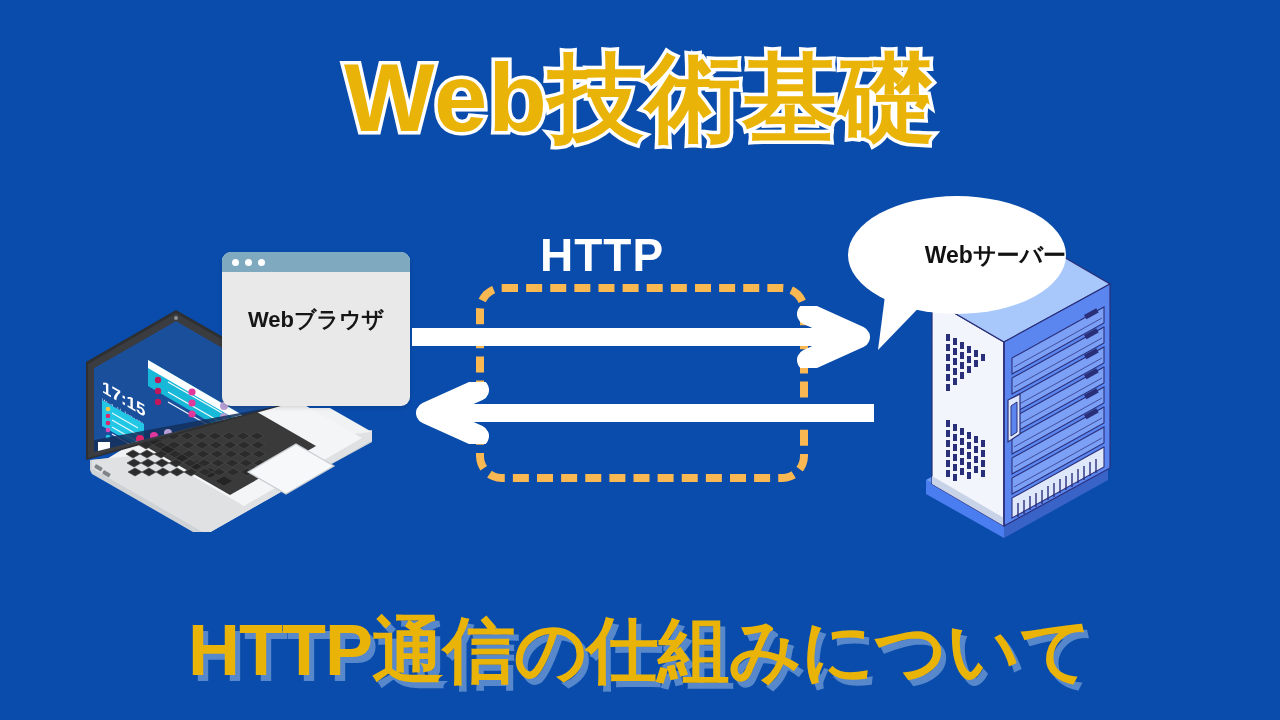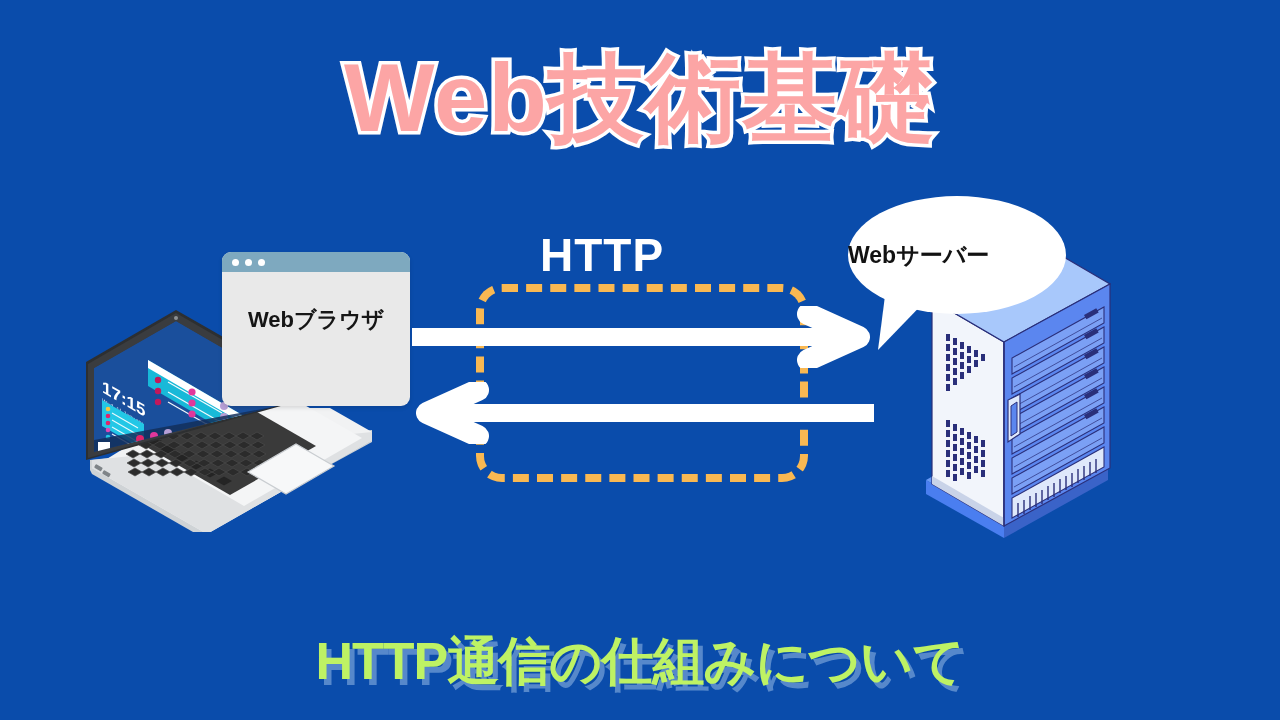--- a/index.html
+++ b/index.html
@@ -9,33 +9,33 @@
     font-family:"Liberation Sans", sans-serif;
     position:relative;
   }
   .slide { position:absolute; inset:0; }
 
   
   .title {
     position:absolute; left:0; right:0; top:48px;
     text-align:center;
     font-size:96px; font-weight:bold; line-height:1.05;
-    color:#fca5a5;
+    color:#eab308;
     letter-spacing:1px;
     -webkit-text-stroke:7px #ffffff;
     paint-order:stroke fill;
     white-space:nowrap;
   }
 
   
   .subtitle {
     position:absolute; left:0; right:0; bottom:30px;
     text-align:center;
-    font-size:52px; font-weight:bold; line-height:1.1;
-    color:#bef264;
+    font-size:72px; font-weight:bold; line-height:1.1;
+    color:#eab308;
     letter-spacing:-1px;
     text-shadow: 5px 6px 0 rgba(150,185,230,0.55);
     white-space:nowrap;
   }
 
   
   .http-label {
     position:absolute; left:540px; top:228px;
     font-size:46px; font-weight:bold; color:#ffffff;
     letter-spacing:1px;
@@ -77,21 +77,21 @@
     font-size:22px; font-weight:bold; color:#161616; letter-spacing:0px;
     margin-top:-6px;
   }
 
   
   .bubble {
     position:absolute; left:848px; top:196px;
     width:218px; height:118px;
     background:#ffffff;
     border-radius:50%;
-    display:flex; align-items:center; justify-content:flex-start;
+    display:flex; align-items:center; justify-content:flex-end;
     z-index:6;
   }
   .bubble-label { font-size:23px; font-weight:bold; color:#121212; }
   .bubble-tail {
     position:absolute; left:876px; top:288px; z-index:5;
   }
 
   
   #laptop-illustration { position:absolute; left:72px; top:282px; }
   #server-illustration { position:absolute; left:908px; top:222px; }

